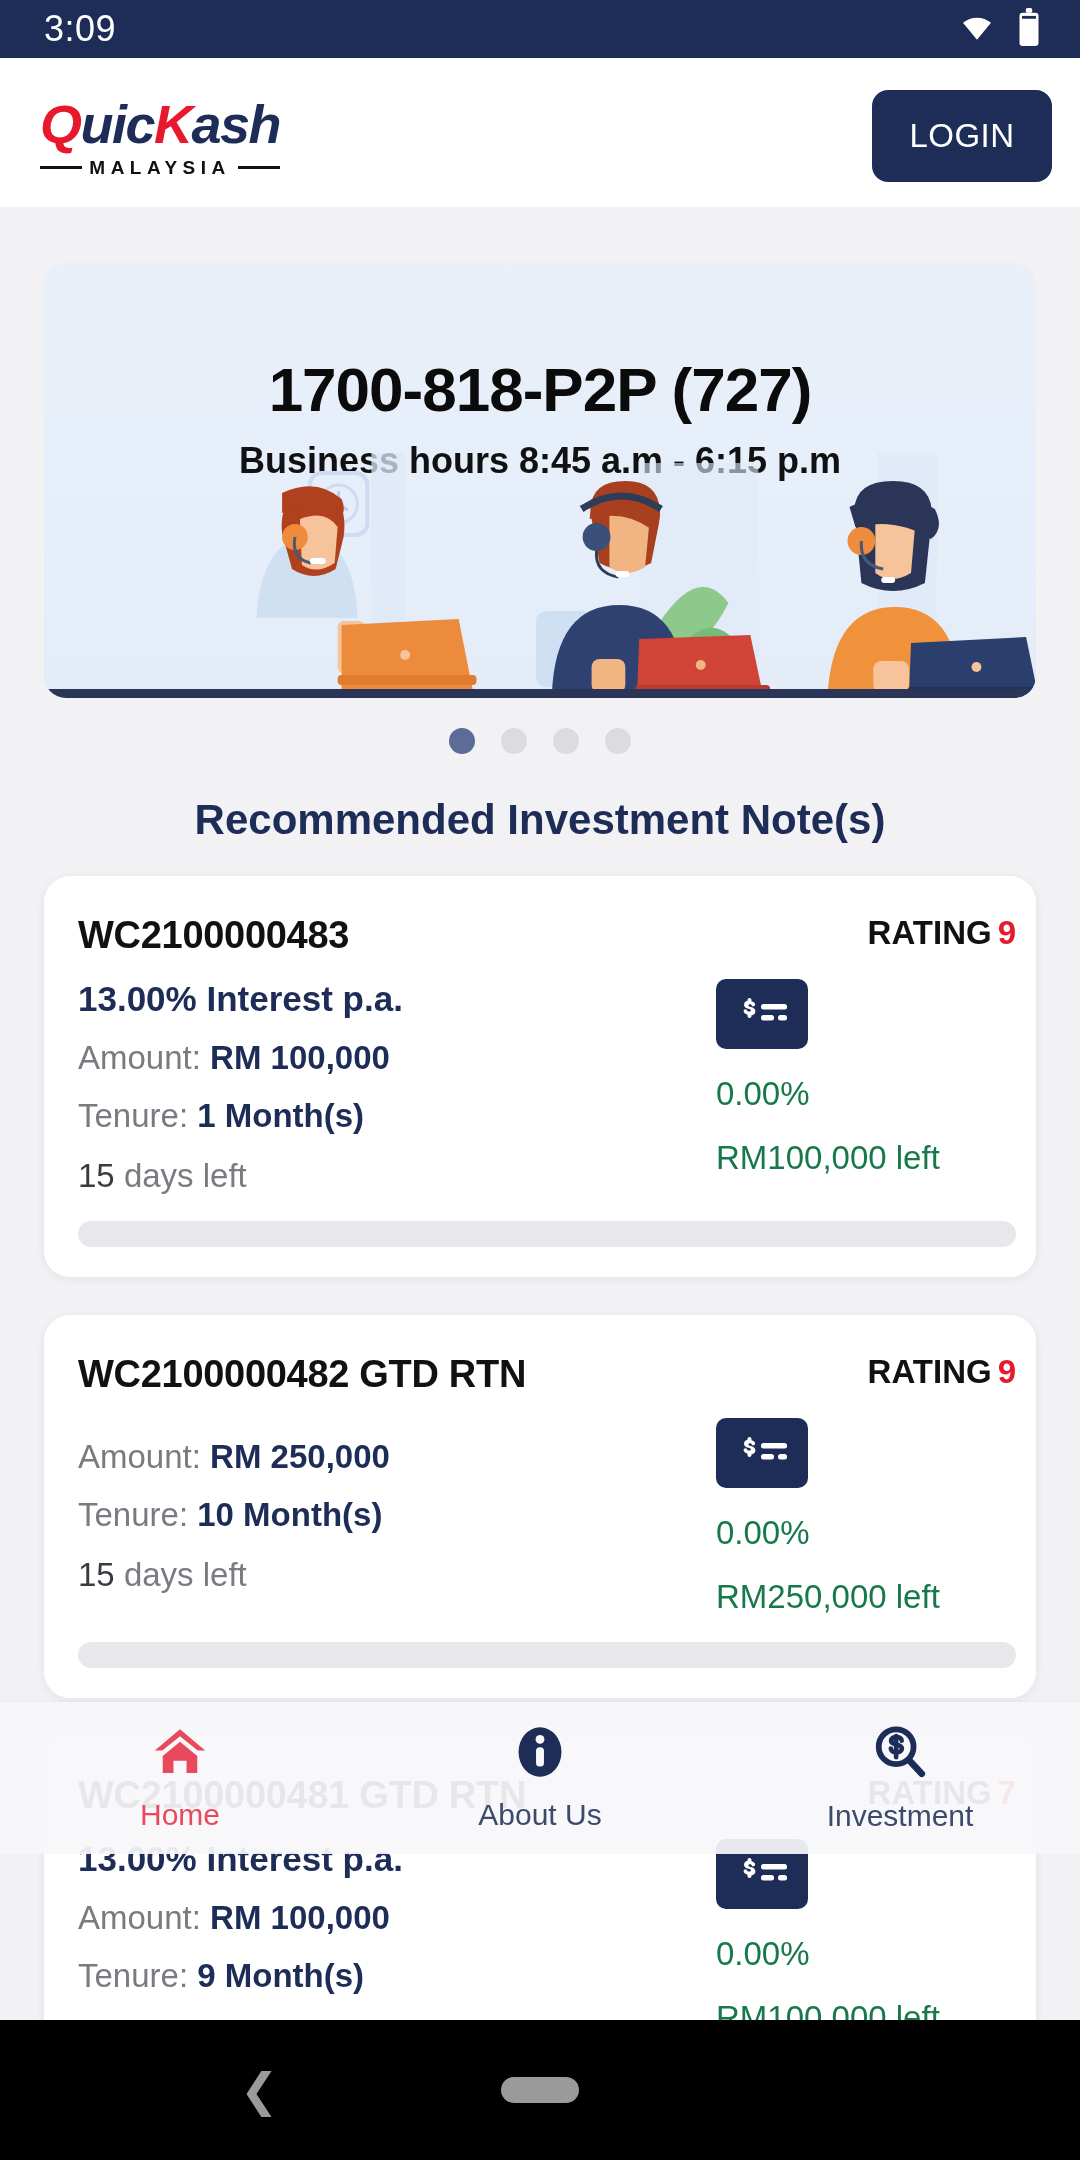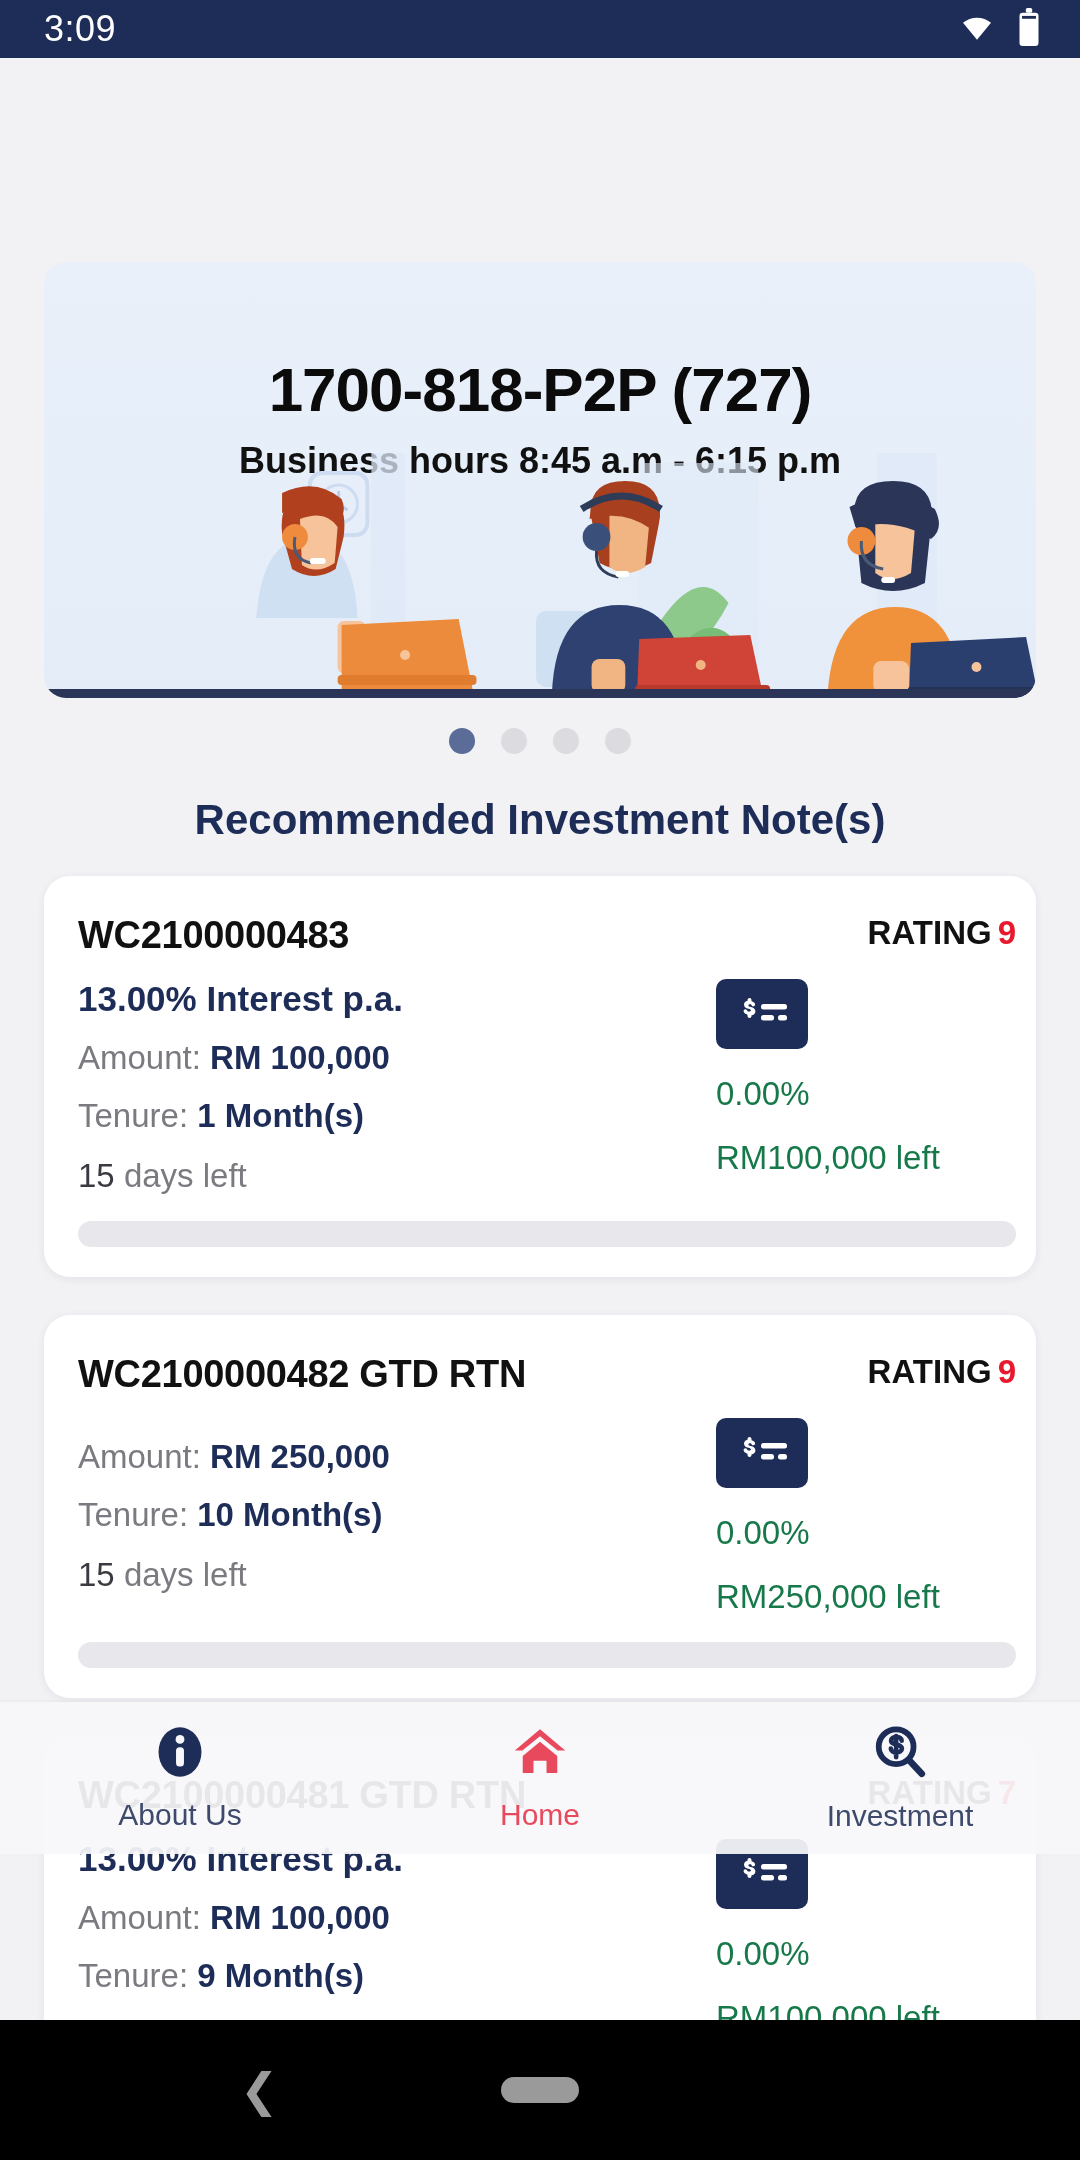--- a/index.html
+++ b/index.html
@@ -329,20 +329,31 @@
       <span>
         <svg width="26" height="38" viewBox="0 0 14 24" fill="#ffffff">
           <rect x="5" y="0" width="4" height="3" rx="1"></rect>
           <rect x="1" y="3" width="12" height="21" rx="2"></rect>
           <rect x="2.6" y="5" width="8.8" height="1.8" fill="#1d2d58"></rect>
         </svg>
       </span>
     </div>
   </div>
 
+  <div class="app-header">
+    <div class="logo-wrap">
+      <div class="logo-main"><span class="red">Q</span><span class="navy">uic</span><span class="red">K</span><span class="navy">ash</span></div>
+      <div class="logo-sub">
+        <span class="rule"></span>
+        <span class="word">MALAYSIA</span>
+        <span class="rule"></span>
+      </div>
+    </div>
+    <button class="login-btn">LOGIN</button>
+  </div>
 
   <div class="content">
 
     <div class="banner">
       <div class="banner-phone">1700-818-P2P (727)</div>
       <div class="banner-hours">Business hours 8:45 a.m - 6:15 p.m</div>
       <svg class="banner-art" viewBox="0 0 1000 245" preserveAspectRatio="none">
 
         <rect x="330" y="0" width="34" height="245" fill="#dde8f7" opacity="0.75"></rect>
         <rect x="600" y="10" width="120" height="235" fill="#e0ebf8" opacity="0.6"></rect>
@@ -494,39 +505,39 @@
           </div>
         </div>
         <div class="progress">
             <div class="progress-fill" style="width:0%"></div>
           </div>
       </div>
 
     </div>
 
     <div class="bottom-nav">
+      <div class="nav-item active">
+        <span>
+          <svg width="62" height="56" viewBox="0 0 24 24" fill="#e8495c">
+            <path d="M12 2.2 1.2 11.4h3.1v.1L12 5.2l7.7 6.3v-.1h3.1L12 2.2z"></path>
+            <path d="M12 7.6 4.6 13.7V21h4.6v-5.2h5.6V21h4.6v-7.3L12 7.6z"></path>
+          </svg>
+        </span>
+        <span class="nav-label">Home</span>
+      </div>
       <div class="nav-item">
         <span>
           <svg width="56" height="56" viewBox="0 0 24 24" fill="#1d2d58">
             <ellipse cx="12" cy="12" rx="9.2" ry="10.6"></ellipse>
             <circle cx="12" cy="6.6" r="1.9" fill="#f8f8fa"></circle>
             <rect x="10.3" y="10" width="3.4" height="8.2" rx="1.5" fill="#f8f8fa"></rect>
           </svg>
         </span>
         <span class="nav-label">About Us</span>
       </div>
-      <div class="nav-item active">
-        <span>
-          <svg width="62" height="56" viewBox="0 0 24 24" fill="#e8495c">
-            <path d="M12 2.2 1.2 11.4h3.1v.1L12 5.2l7.7 6.3v-.1h3.1L12 2.2z"></path>
-            <path d="M12 7.6 4.6 13.7V21h4.6v-5.2h5.6V21h4.6v-7.3L12 7.6z"></path>
-          </svg>
-        </span>
-        <span class="nav-label">Home</span>
-      </div>
       <div class="nav-item">
         <span>
           <svg width="58" height="58" viewBox="0 0 24 24" fill="none">
             <circle cx="10.4" cy="9.8" r="7.2" stroke="#1d2d58" stroke-width="2.4"></circle>
             <path d="M10.4 5.4v8.8M12.7 7.3c0-.9-1-1.5-2.2-1.5s-2.2.6-2.2 1.5 1 1.3 2.2 1.6 2.3.7 2.3 1.7-1 1.6-2.3 1.6-2.3-.7-2.3-1.6" stroke="#1d2d58" stroke-width="1.9" stroke-linecap="round"></path>
             <path d="M15.7 15.3 21 21" stroke="#1d2d58" stroke-width="2.8" stroke-linecap="round"></path>
           </svg>
         </span>
         <span class="nav-label">Investment</span>
       </div>

